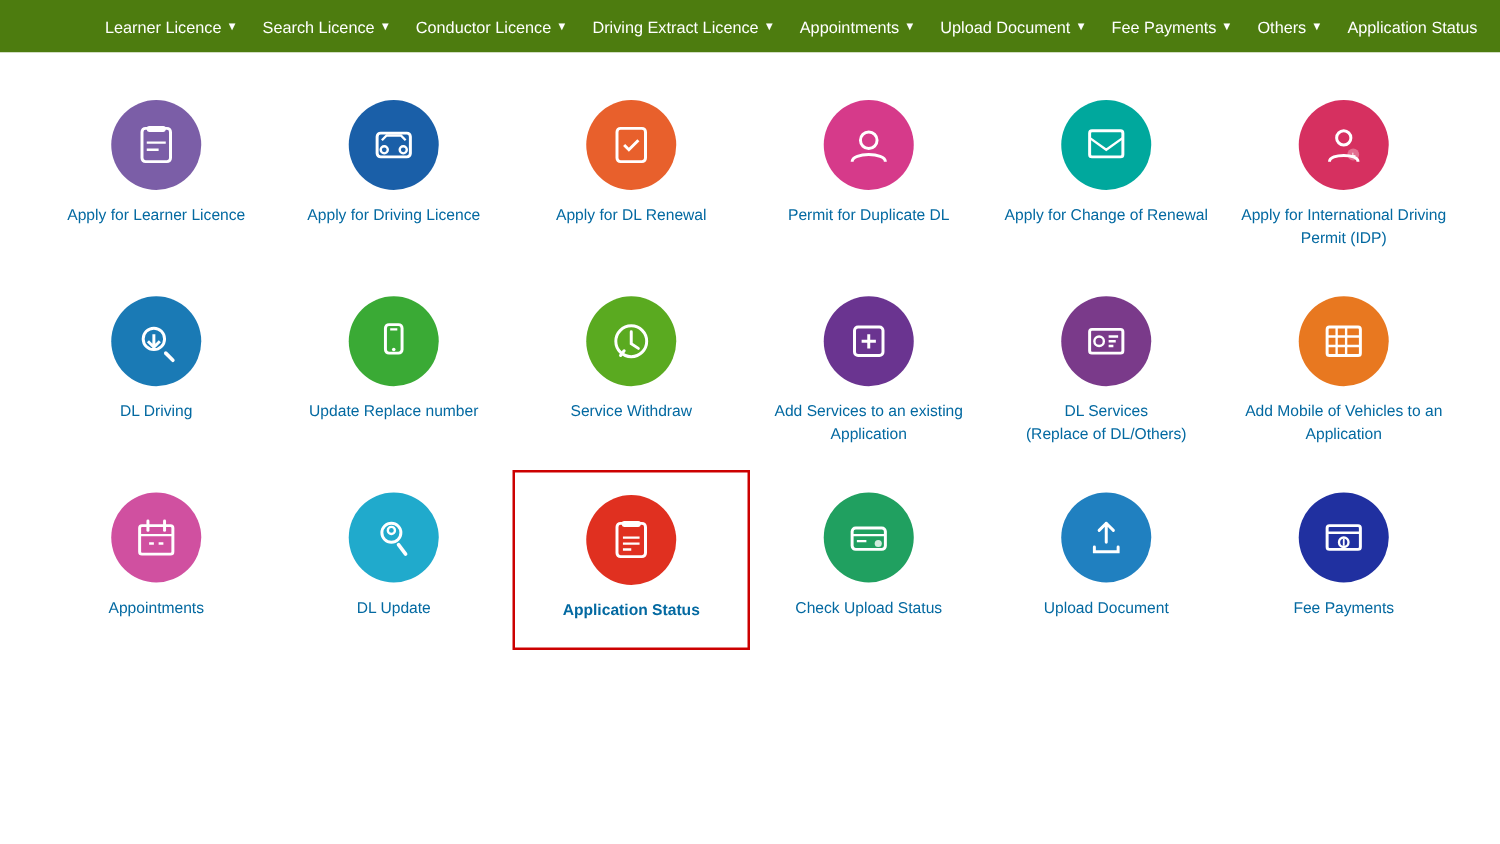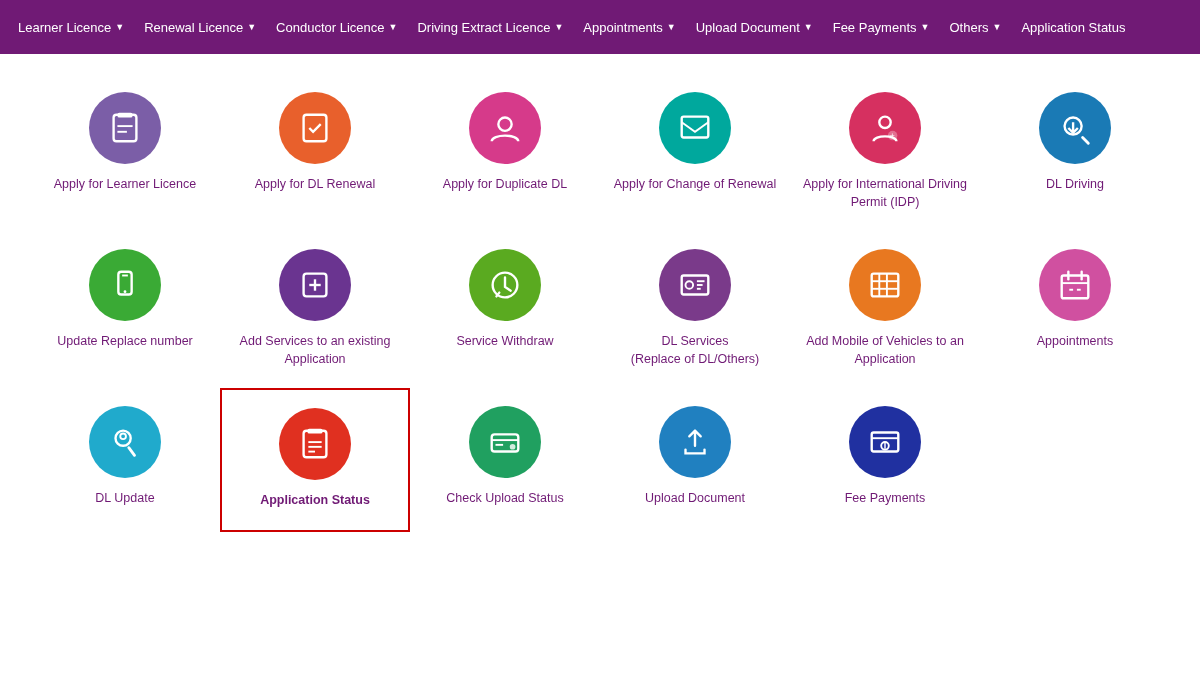--- a/index.html
+++ b/index.html
@@ -1,24 +1,25 @@
 <!DOCTYPE html>
 <html><head>
   <meta charset="utf-8">
   <style>
     * { margin: 0; padding: 0; box-sizing: border-box; }
     body { font-family: Arial, sans-serif; background: #fff; width: 1200px; height: 675px; overflow: hidden; }
 
     
     nav {
-      background: #701a75;
+      background: #4d7c0f;
       display: flex;
       align-items: center;
-      height: 54px;
+      height: 42px;
       padding: 0 8px;
+      justify-content: flex-end;
     }
     .nav-item {
       color: #fff;
       font-size: 13px;
       padding: 0 10px;
       height: 42px;
       display: flex;
       align-items: center;
       cursor: pointer;
       white-space: nowrap;
@@ -63,21 +64,21 @@
     }
 
     .icon-circle svg {
       width: 38px;
       height: 38px;
       fill: #fff;
     }
 
     .grid-label {
       font-size: 12.5px;
-      color: #701a75;
+      color: #0369a1;
       text-align: center;
       line-height: 1.4;
     }
 
     .grid-item.highlighted .grid-label {
       font-weight: bold;
     }
 
     
     .ic-purple { background: #7b5ea7; }
@@ -101,21 +102,21 @@
   </style>
 </head>
 <body>
 
 <nav>
   <div class="nav-item">
     <span>Learner Licence</span>
     <span class="arrow">▼</span>
   </div>
   <div class="nav-item">
-    <span>Renewal Licence</span>
+    <span>Search Licence</span>
     <span class="arrow">▼</span>
   </div>
   <div class="nav-item">
     <span>Conductor Licence</span>
     <span class="arrow">▼</span>
   </div>
   <div class="nav-item">
     <span>Driving Extract Licence</span>
     <span class="arrow">▼</span>
   </div>
@@ -147,39 +148,50 @@
       <svg viewBox="0 0 40 40">
           <rect x="8" y="6" width="24" height="28" rx="3" fill="none" stroke="#fff" stroke-width="2.5"></rect>
           <rect x="12" y="4" width="16" height="5" rx="2"></rect>
           <line x1="12" y1="18" x2="28" y2="18" stroke="#fff" stroke-width="2"></line>
           <line x1="12" y1="24" x2="22" y2="24" stroke="#fff" stroke-width="2"></line>
         </svg>
     </div>
     <span class="grid-label">Apply for Learner Licence</span>
   </div>
 
+  <div class="grid-item">
+    <div class="icon-circle ic-blue-dark">
+      <svg viewBox="0 0 40 40">
+          <rect x="6" y="10" width="28" height="20" rx="3" fill="none" stroke="#fff" stroke-width="2.5"></rect>
+          <circle cx="12" cy="24" r="3" fill="none" stroke="#fff" stroke-width="2"></circle>
+          <circle cx="28" cy="24" r="3" fill="none" stroke="#fff" stroke-width="2"></circle>
+          <path d="M10 16 l4-4 h12 l4 4" fill="none" stroke="#fff" stroke-width="2"></path>
+        </svg>
+    </div>
+    <span class="grid-label">Apply for Driving Licence</span>
+  </div>
 
   <div class="grid-item">
     <div class="icon-circle ic-orange">
       <svg viewBox="0 0 40 40">
           <rect x="8" y="6" width="24" height="28" rx="3" fill="none" stroke="#fff" stroke-width="2.5"></rect>
           <path d="M14 20 l4 4 8-8" fill="none" stroke="#fff" stroke-width="2.5"></path>
         </svg>
     </div>
     <span class="grid-label">Apply for DL Renewal</span>
   </div>
 
   <div class="grid-item">
     <div class="icon-circle ic-pink">
       <svg viewBox="0 0 40 40">
           <circle cx="20" cy="16" r="7" fill="none" stroke="#fff" stroke-width="2.5"></circle>
           <path d="M6 34 c0-8 28-8 28 0" fill="none" stroke="#fff" stroke-width="2.5"></path>
         </svg>
     </div>
-    <span class="grid-label">Apply for Duplicate DL</span>
+    <span class="grid-label">Permit for Duplicate DL</span>
   </div>
 
   <div class="grid-item">
     <div class="icon-circle ic-teal">
       <svg viewBox="0 0 40 40">
           <rect x="6" y="8" width="28" height="22" rx="2" fill="none" stroke="#fff" stroke-width="2.5"></rect>
           <path d="M6 14 l14 10 14-10" fill="none" stroke="#fff" stroke-width="2"></path>
         </svg>
     </div>
     <span class="grid-label">Apply for Change of Renewal</span>
@@ -213,39 +225,39 @@
       <svg viewBox="0 0 40 40">
           <rect x="13" y="6" width="14" height="24" rx="3" fill="none" stroke="#fff" stroke-width="2.5"></rect>
           <circle cx="20" cy="27" r="1.5" fill="#fff"></circle>
           <line x1="17" y1="10" x2="23" y2="10" stroke="#fff" stroke-width="2"></line>
         </svg>
     </div>
     <span class="grid-label">Update Replace number</span>
   </div>
 
   <div class="grid-item">
+    <div class="icon-circle ic-green-med">
+      <svg viewBox="0 0 40 40">
+          <circle cx="20" cy="20" r="13" fill="none" stroke="#fff" stroke-width="2.5"></circle>
+          <path d="M20 12 v10 l6 4" fill="none" stroke="#fff" stroke-width="2.5" stroke-linecap="round"></path>
+          <path d="M14 28 l-3 4" stroke="#fff" stroke-width="2.5" stroke-linecap="round"></path>
+        </svg>
+    </div>
+    <span class="grid-label">Service Withdraw</span>
+  </div>
+
+  <div class="grid-item">
     <div class="icon-circle ic-purple-dark">
       <svg viewBox="0 0 40 40">
           <rect x="8" y="8" width="24" height="24" rx="3" fill="none" stroke="#fff" stroke-width="2.5"></rect>
           <line x1="20" y1="14" x2="20" y2="26" stroke="#fff" stroke-width="2.5"></line>
           <line x1="14" y1="20" x2="26" y2="20" stroke="#fff" stroke-width="2.5"></line>
         </svg>
     </div>
     <span class="grid-label">Add Services to an existing Application</span>
-  </div>
-
-  <div class="grid-item">
-    <div class="icon-circle ic-green-med">
-      <svg viewBox="0 0 40 40">
-          <circle cx="20" cy="20" r="13" fill="none" stroke="#fff" stroke-width="2.5"></circle>
-          <path d="M20 12 v10 l6 4" fill="none" stroke="#fff" stroke-width="2.5" stroke-linecap="round"></path>
-          <path d="M14 28 l-3 4" stroke="#fff" stroke-width="2.5" stroke-linecap="round"></path>
-        </svg>
-    </div>
-    <span class="grid-label">Service Withdraw</span>
   </div>
 
   <div class="grid-item">
     <div class="icon-circle ic-purple-med">
       <svg viewBox="0 0 40 40">
           <rect x="6" y="10" width="28" height="20" rx="2" fill="none" stroke="#fff" stroke-width="2.5"></rect>
           <circle cx="14" cy="20" r="4" fill="none" stroke="#fff" stroke-width="2"></circle>
           <line x1="22" y1="16" x2="30" y2="16" stroke="#fff" stroke-width="2"></line>
           <line x1="22" y1="20" x2="28" y2="20" stroke="#fff" stroke-width="2"></line>
           <line x1="22" y1="24" x2="26" y2="24" stroke="#fff" stroke-width="2"></line>

